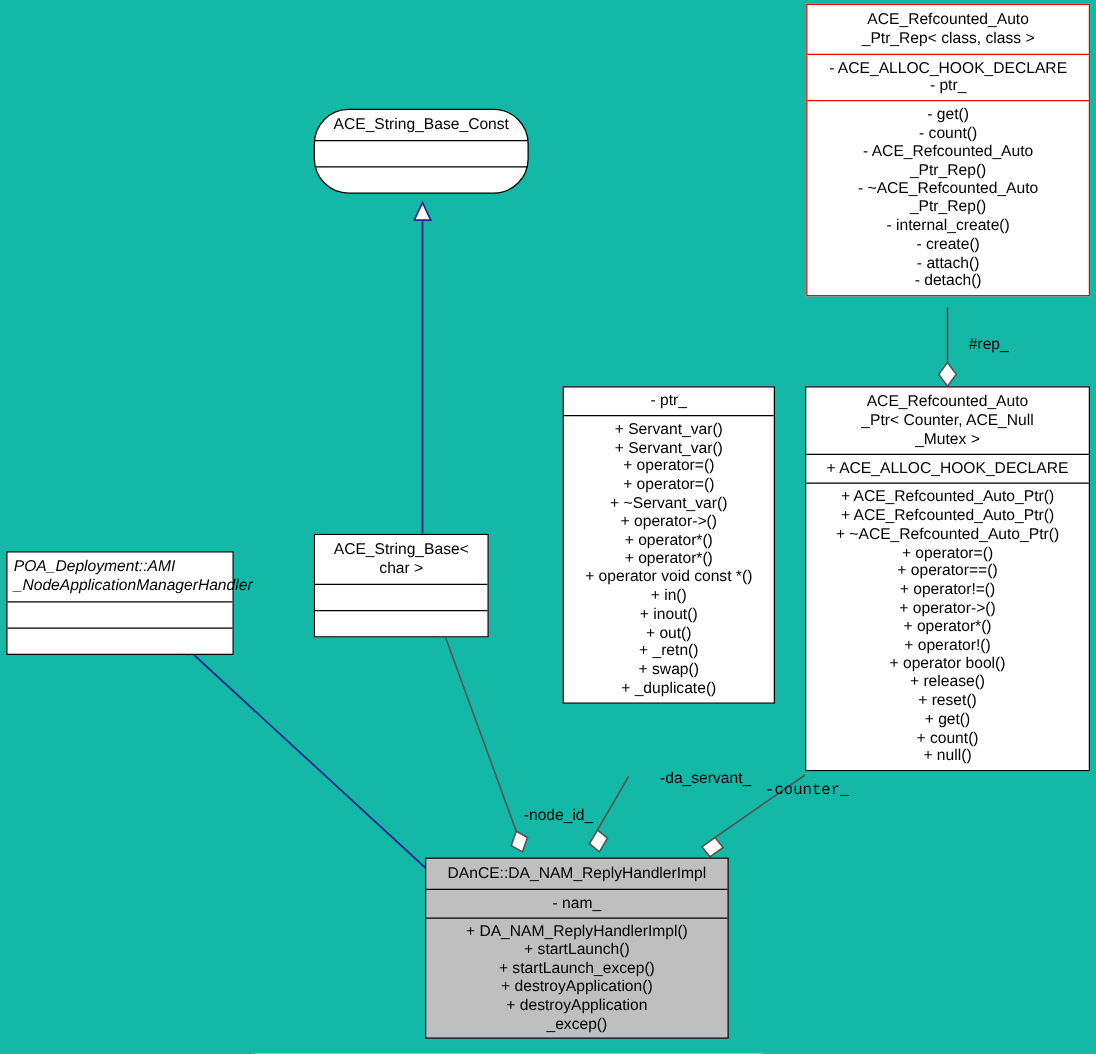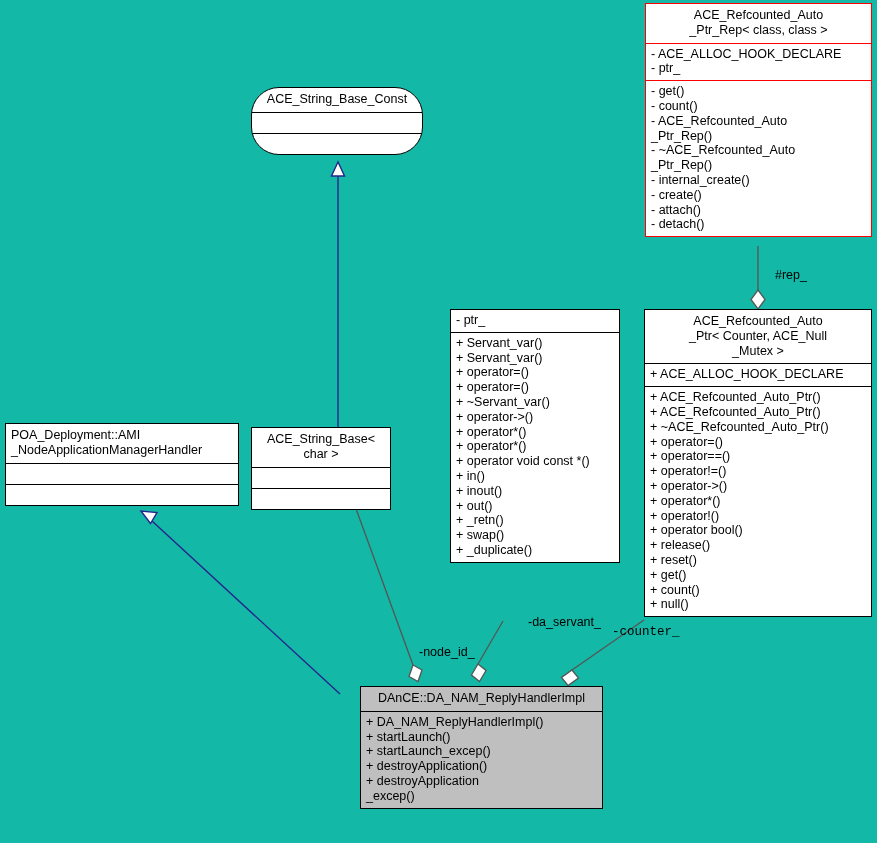--- a/index.html
+++ b/index.html
@@ -34,25 +34,25 @@
     font-size: 12.5px;
     line-height: 14.8px;
     color: #000000;
     z-index: 5;
   }
   .uml-box.red {
     border-color: #ff0000;
   }
   .uml-box.filled {
     background: #bfbfbf;
-    margin-left: 20px;
   }
   .compartment {
     box-sizing: border-box;
     padding: 3px 5px 4px 5px;
+    text-align: center;
   }
   .compartment + .compartment {
     border-top: 1px solid #000000;
   }
   .uml-box.red .compartment + .compartment {
     border-top-color: #ff0000;
   }
   .title-comp {
     text-align: center;
     white-space: pre-line;
@@ -179,29 +179,30 @@
     <div class="compartment empty-comp"></div>
     <div class="compartment empty-comp"></div>
   </div>
 
   <div class="uml-box" style="left:251px; top:427px; width:140px;">
     <div class="compartment title-comp">ACE_String_Base&lt; char &gt;</div>
     <div class="compartment empty-comp"></div>
     <div class="compartment empty-comp"></div>
   </div>
 
-  <div class="uml-box" style="left:5px; top:423px; width:234px;">
+  <div class="uml-box" style="left:5px; top:441px; width:182px;font-style:italic;">
     <div class="compartment title-comp left-indent">POA_Deployment::AMI
 _NodeApplicationManagerHandler</div>
     <div class="compartment empty-comp"></div>
     <div class="compartment empty-comp"></div>
   </div>
 
   <div class="uml-box filled" style="left:340px; top:686px; width:243px;">
     <div class="compartment title-comp">DAnCE::DA_NAM_ReplyHandlerImpl</div>
+    <div class="compartment member">- nam_</div>
     <div class="compartment member">+ DA_NAM_ReplyHandlerImpl()
 + startLaunch()
 + startLaunch_excep()
 + destroyApplication()
 + destroyApplication
 _excep()</div>
   </div>
 
   <div class="edge-label" style="left:759px; top:268px;margin-left:16px;">#rep_</div>
   <div class="edge-label" style="left:419px; top:645px;">-node_id_</div>

